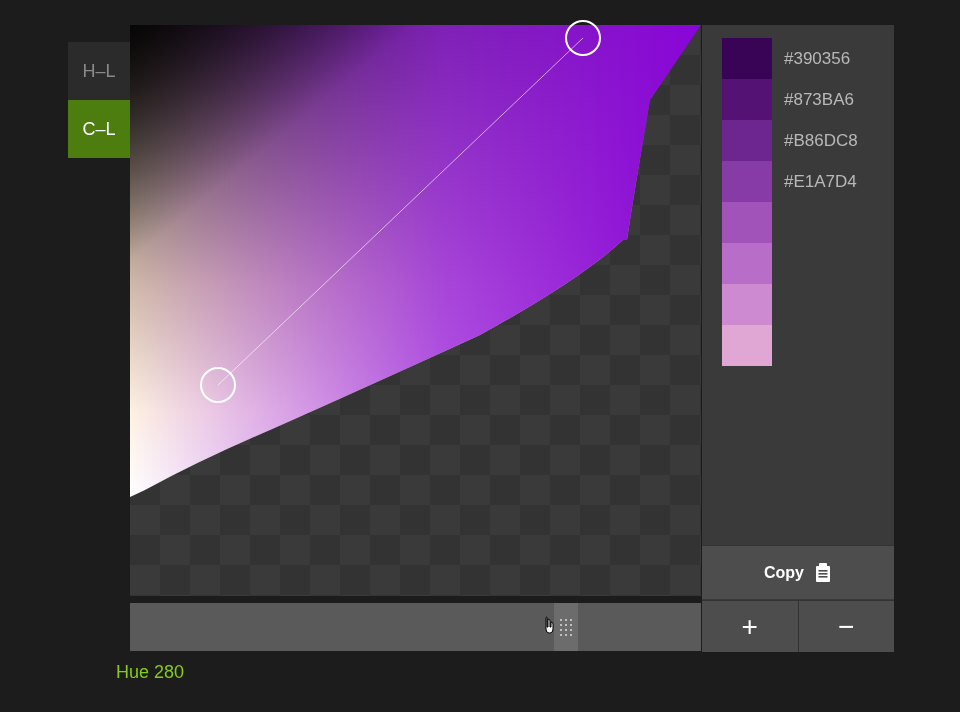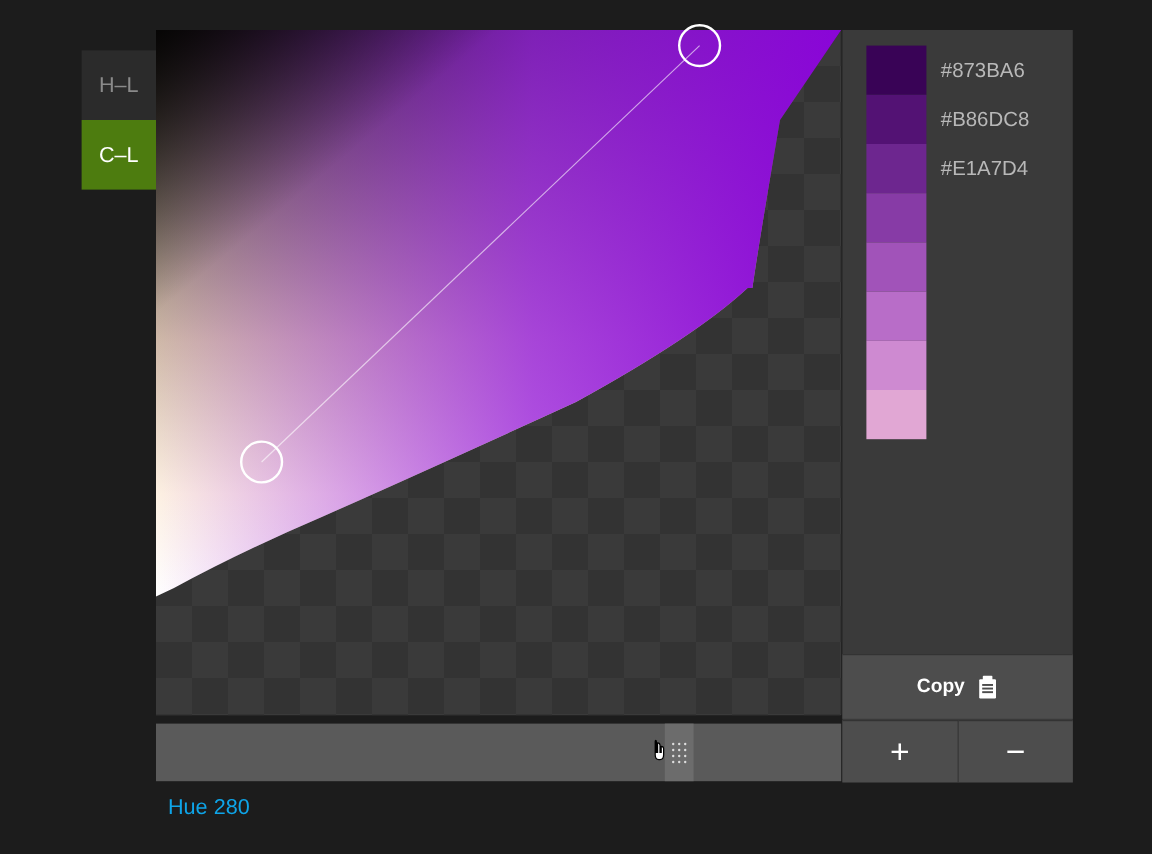--- a/index.html
+++ b/index.html
@@ -11,21 +11,21 @@
   .canvas-area{position:absolute;left:130px;top:25px;width:571px;height:571px;background:#2a2a2a;}
   .checker{position:absolute;inset:0;background-color:#3a3a3a;background-image:linear-gradient(45deg,#333 25%,transparent 25%,transparent 75%,#333 75%),linear-gradient(45deg,#333 25%,transparent 25%,transparent 75%,#333 75%);background-size:60px 60px;background-position:0 0,30px 30px;}
   .gamut{position:absolute;left:0;top:0;width:571px;height:571px;}
   .marker{position:absolute;width:36px;height:36px;border:2px solid #fff;border-radius:50%;transform:translate(-50%,-50%);pointer-events:none;}
   .line{position:absolute;left:0;top:0;width:571px;height:571px;pointer-events:none;}
   .slider-bar{position:absolute;left:130px;top:603px;width:571px;height:48px;background:#5a5a5a;}
   .slider-handle{position:absolute;top:0;width:24px;height:48px;background:#6c6c6c;display:flex;align-items:center;justify-content:center;cursor:grab;}
   .dots{width:12px;height:16px;position:relative;}
   .dots span{position:absolute;width:2px;height:2px;background:#ddd;border-radius:50%;}
   .cursor{position:absolute;width:20px;height:24px;pointer-events:none;}
-  .hue-label{position:absolute;left:140px;top:662px;font-size:18px;color:#0ea5e9;}
+  .hue-label{position:absolute;left:116px;top:662px;font-size:18px;color:#84cc16;}
   .side{position:absolute;left:702px;top:25px;width:192px;height:627px;background:#3a3a3a;}
   .palette{position:absolute;left:20px;top:13px;width:50px;}
   .swatch{width:50px;height:41px;}
   .labels{position:absolute;left:82px;top:13px;}
   .lbl{height:41px;display:flex;align-items:center;font-size:17px;color:#b8b8b8;}
   .copy-btn{position:absolute;left:702px;top:545px;width:192px;height:54px;background:#4d4d4d;display:flex;align-items:center;justify-content:center;gap:10px;color:#fff;font-size:16px;font-weight:600;cursor:pointer;border-top:1px solid #333;}
   .pm-row{position:absolute;left:702px;top:600px;width:192px;height:52px;display:flex;}
   .pm{flex:1;background:#4d4d4d;display:flex;align-items:center;justify-content:center;color:#fff;font-size:28px;font-weight:300;cursor:pointer;border-top:1px solid #333;}
   .pm:first-child{border-right:1px solid #333;}
   .clip{width:18px;height:20px;}
@@ -99,20 +99,21 @@
     <div class="swatch" style="background: rgb(57, 3, 86);"></div>
     <div class="swatch" style="background: rgb(83, 18, 116);"></div>
     <div class="swatch" style="background: rgb(109, 38, 143);"></div>
     <div class="swatch" style="background: rgb(135, 59, 166);"></div>
     <div class="swatch" style="background: rgb(161, 83, 185);"></div>
     <div class="swatch" style="background: rgb(184, 109, 200);"></div>
     <div class="swatch" style="background: rgb(206, 138, 209);"></div>
     <div class="swatch" style="background: rgb(225, 167, 212);"></div>
   </div>
   <div class="labels">
+    <div class="lbl">#390356</div>
     <div class="lbl">#873BA6</div>
     <div class="lbl">#B86DC8</div>
     <div class="lbl">#E1A7D4</div>
   </div>
 </div>
 
 <div class="copy-btn">
   <span>Copy</span>
   <svg class="clip" viewBox="0 0 18 20">
     <rect x="2" y="3" width="14" height="16" rx="1" fill="#fff"></rect>

